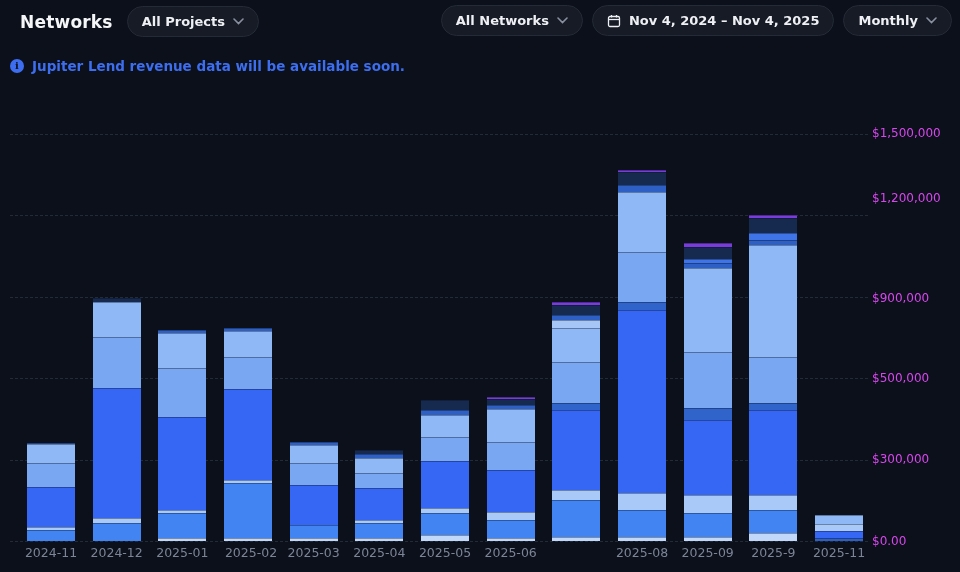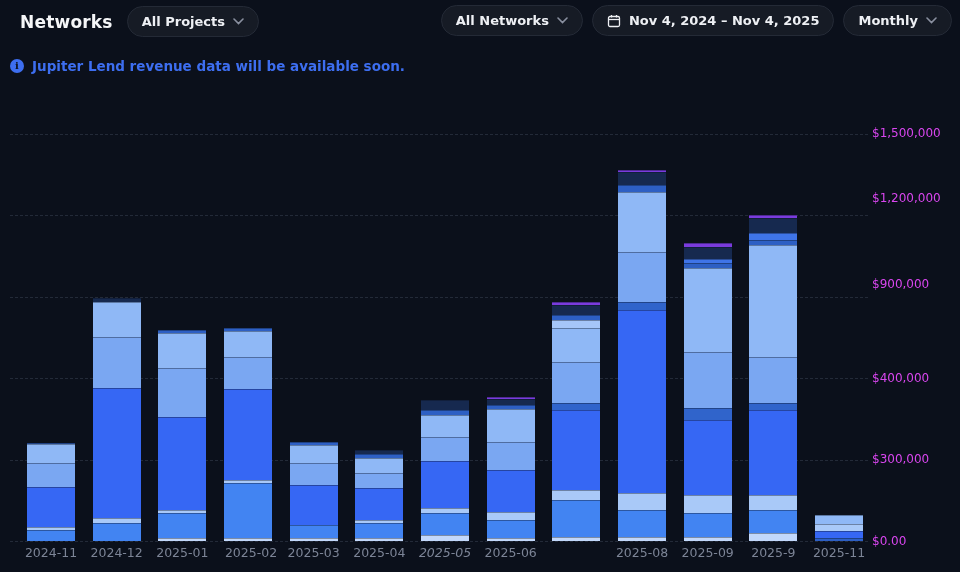--- a/index.html
+++ b/index.html
@@ -94,22 +94,22 @@
       <div class="gridline" style="top: 541px;"></div>
       <div class="gridline" style="top: 459.5px;"></div>
       <div class="gridline" style="top: 378px;"></div>
       <div class="gridline" style="top: 296.5px;"></div>
       <div class="gridline" style="top: 215px;"></div>
       <div class="gridline" style="top: 133.5px;"></div>
     </div>
   <div id="ylabels">
       <div class="ylabel" style="top: 533.5px;">$0.00</div>
       <div class="ylabel" style="top: 452px;">$300,000</div>
-      <div class="ylabel" style="top: 370.5px;">$400,000</div>
-      <div class="ylabel" style="top: 277px;">$900,000</div>
+      <div class="ylabel" style="top: 370.5px;">$500,000</div>
+      <div class="ylabel" style="top: 291px;">$900,000</div>
       <div class="ylabel" style="top: 191px;">$1,200,000</div>
       <div class="ylabel" style="top: 126px;">$1,500,000</div>
     </div>
   <div id="bars">
       <div class="bar" style="left: 27px; top: 442.657px; height: 98.3433px;">
         <div class="seg" style="height: 10.8667px; background: rgb(66, 132, 242);"></div>
         <div class="seg" style="height: 2.98833px; background: rgb(169, 201, 248);"></div>
         <div class="seg" style="height: 39.935px; background: rgb(54, 103, 244);"></div>
         <div class="seg" style="height: 23.9067px; background: rgb(122, 167, 242);"></div>
         <div class="seg" style="height: 19.0167px; background: rgb(143, 184, 246);"></div>
@@ -238,21 +238,21 @@
         <div class="seg" style="height: 8.965px; background: rgb(143, 184, 246);"></div>
       </div>
     </div>
   <div id="xlabels">
       <div class="xlabel" style="left: 19px; top: 545px; width: 64px;">2024-11</div>
       <div class="xlabel" style="left: 84.67px; top: 545px; width: 64px;">2024-12</div>
       <div class="xlabel" style="left: 150.34px; top: 545px; width: 64px;">2025-01</div>
       <div class="xlabel" style="left: 219px; top: 545px; width: 64px;">2025-02</div>
       <div class="xlabel" style="left: 281.68px; top: 545px; width: 64px;">2025-03</div>
       <div class="xlabel" style="left: 347.35px; top: 545px; width: 64px;">2025-04</div>
-      <div class="xlabel" style="left: 413.02px; top: 545px; width: 64px; font-style: italic;">2025-05</div>
+      <div class="xlabel" style="left: 413.02px; top: 545px; width: 64px;">2025-05</div>
       <div class="xlabel" style="left: 478.69px; top: 545px; width: 64px;">2025-06</div>
       <div class="xlabel" style="left: 544.36px; top: 561px; width: 64px; margin-top: 23px;">2025-07</div>
       <div class="xlabel" style="left: 610.03px; top: 545px; width: 64px;">2025-08</div>
       <div class="xlabel" style="left: 675.7px; top: 545px; width: 64px;">2025-09</div>
       <div class="xlabel" style="left: 741.37px; top: 545px; width: 64px;">2025-9</div>
       <div class="xlabel" style="left: 807.04px; top: 545px; width: 64px;">2025-11</div>
     </div>
 
 </div>
 

